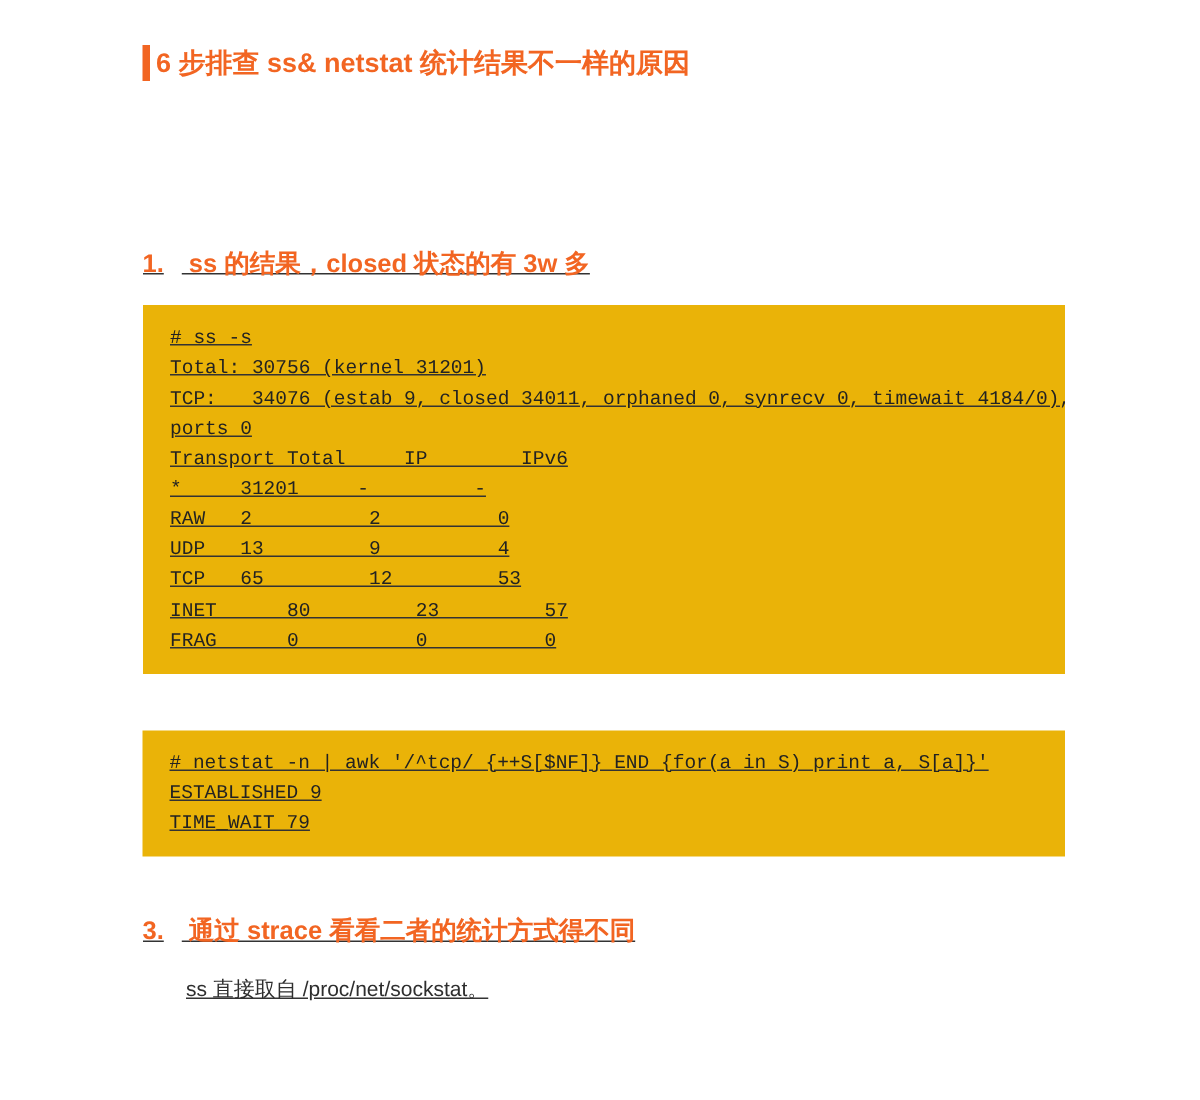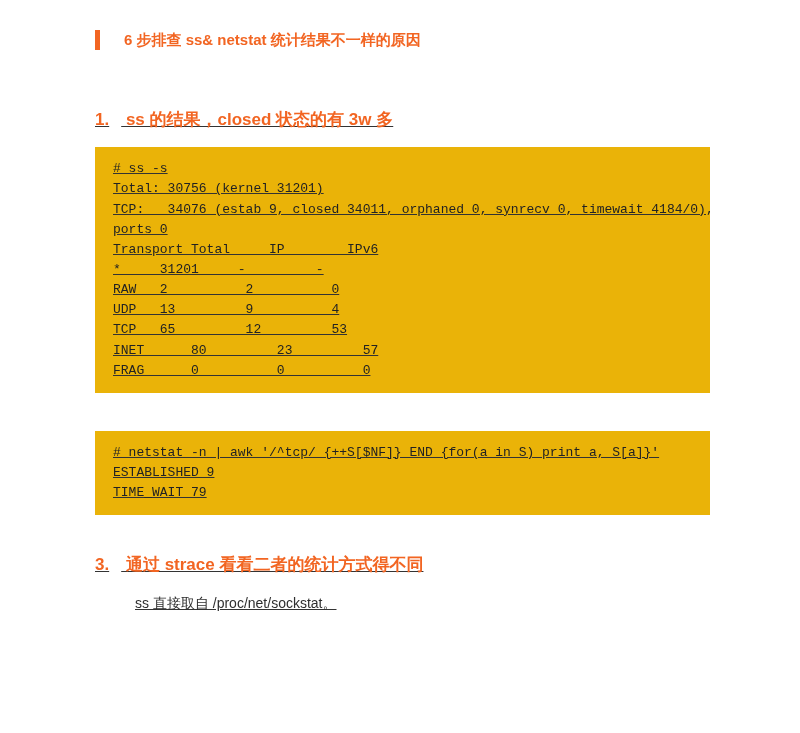--- a/index.html
+++ b/index.html
@@ -5,25 +5,25 @@
     * { margin: 0; padding: 0; box-sizing: border-box; }
     body {
       font-family: -apple-system, "Helvetica Neue", Arial, "PingFang SC", "Microsoft YaHei", sans-serif;
       background: #ffffff;
       width: 800px;
       padding: 30px 90px 40px 95px;
       color: #333;
     }
     .main-title {
       border-left: 5px solid #f26522;
-      padding-left: 24px;
-      font-size: 15px;
+      padding-left: 4px;
+      font-size: 18px;
       font-weight: 600;
       color: #f26522;
-      margin-bottom: 58px;
+      margin-bottom: 110px;
       line-height: 1.35;
     }
     .section-heading {
       color: #f26522;
       font-size: 17px;
       font-weight: 600;
       margin-bottom: 16px;
     }
     .section-heading .num { margin-right: 12px; }
     .code-block {
@@ -34,21 +34,21 @@
       line-height: 1.55;
       white-space: pre;
       color: #222;
       margin-bottom: 38px;
       overflow-x: auto;
     }
     .section-wrap { margin-bottom: 4px; text-decoration: underline; }
     .body-text {
       font-size: 14px;
       color: #2e2e2e;
-      margin-left: 40px;
+      margin-left: 29px;
       margin-top: 14px;
       line-height: 1.6;
     }
   </style>
 </head>
 <body>
 
 <h1 class="main-title">6 步排查 ss&amp; netstat 统计结果不一样的原因</h1>
 
 <div class="section-wrap">

